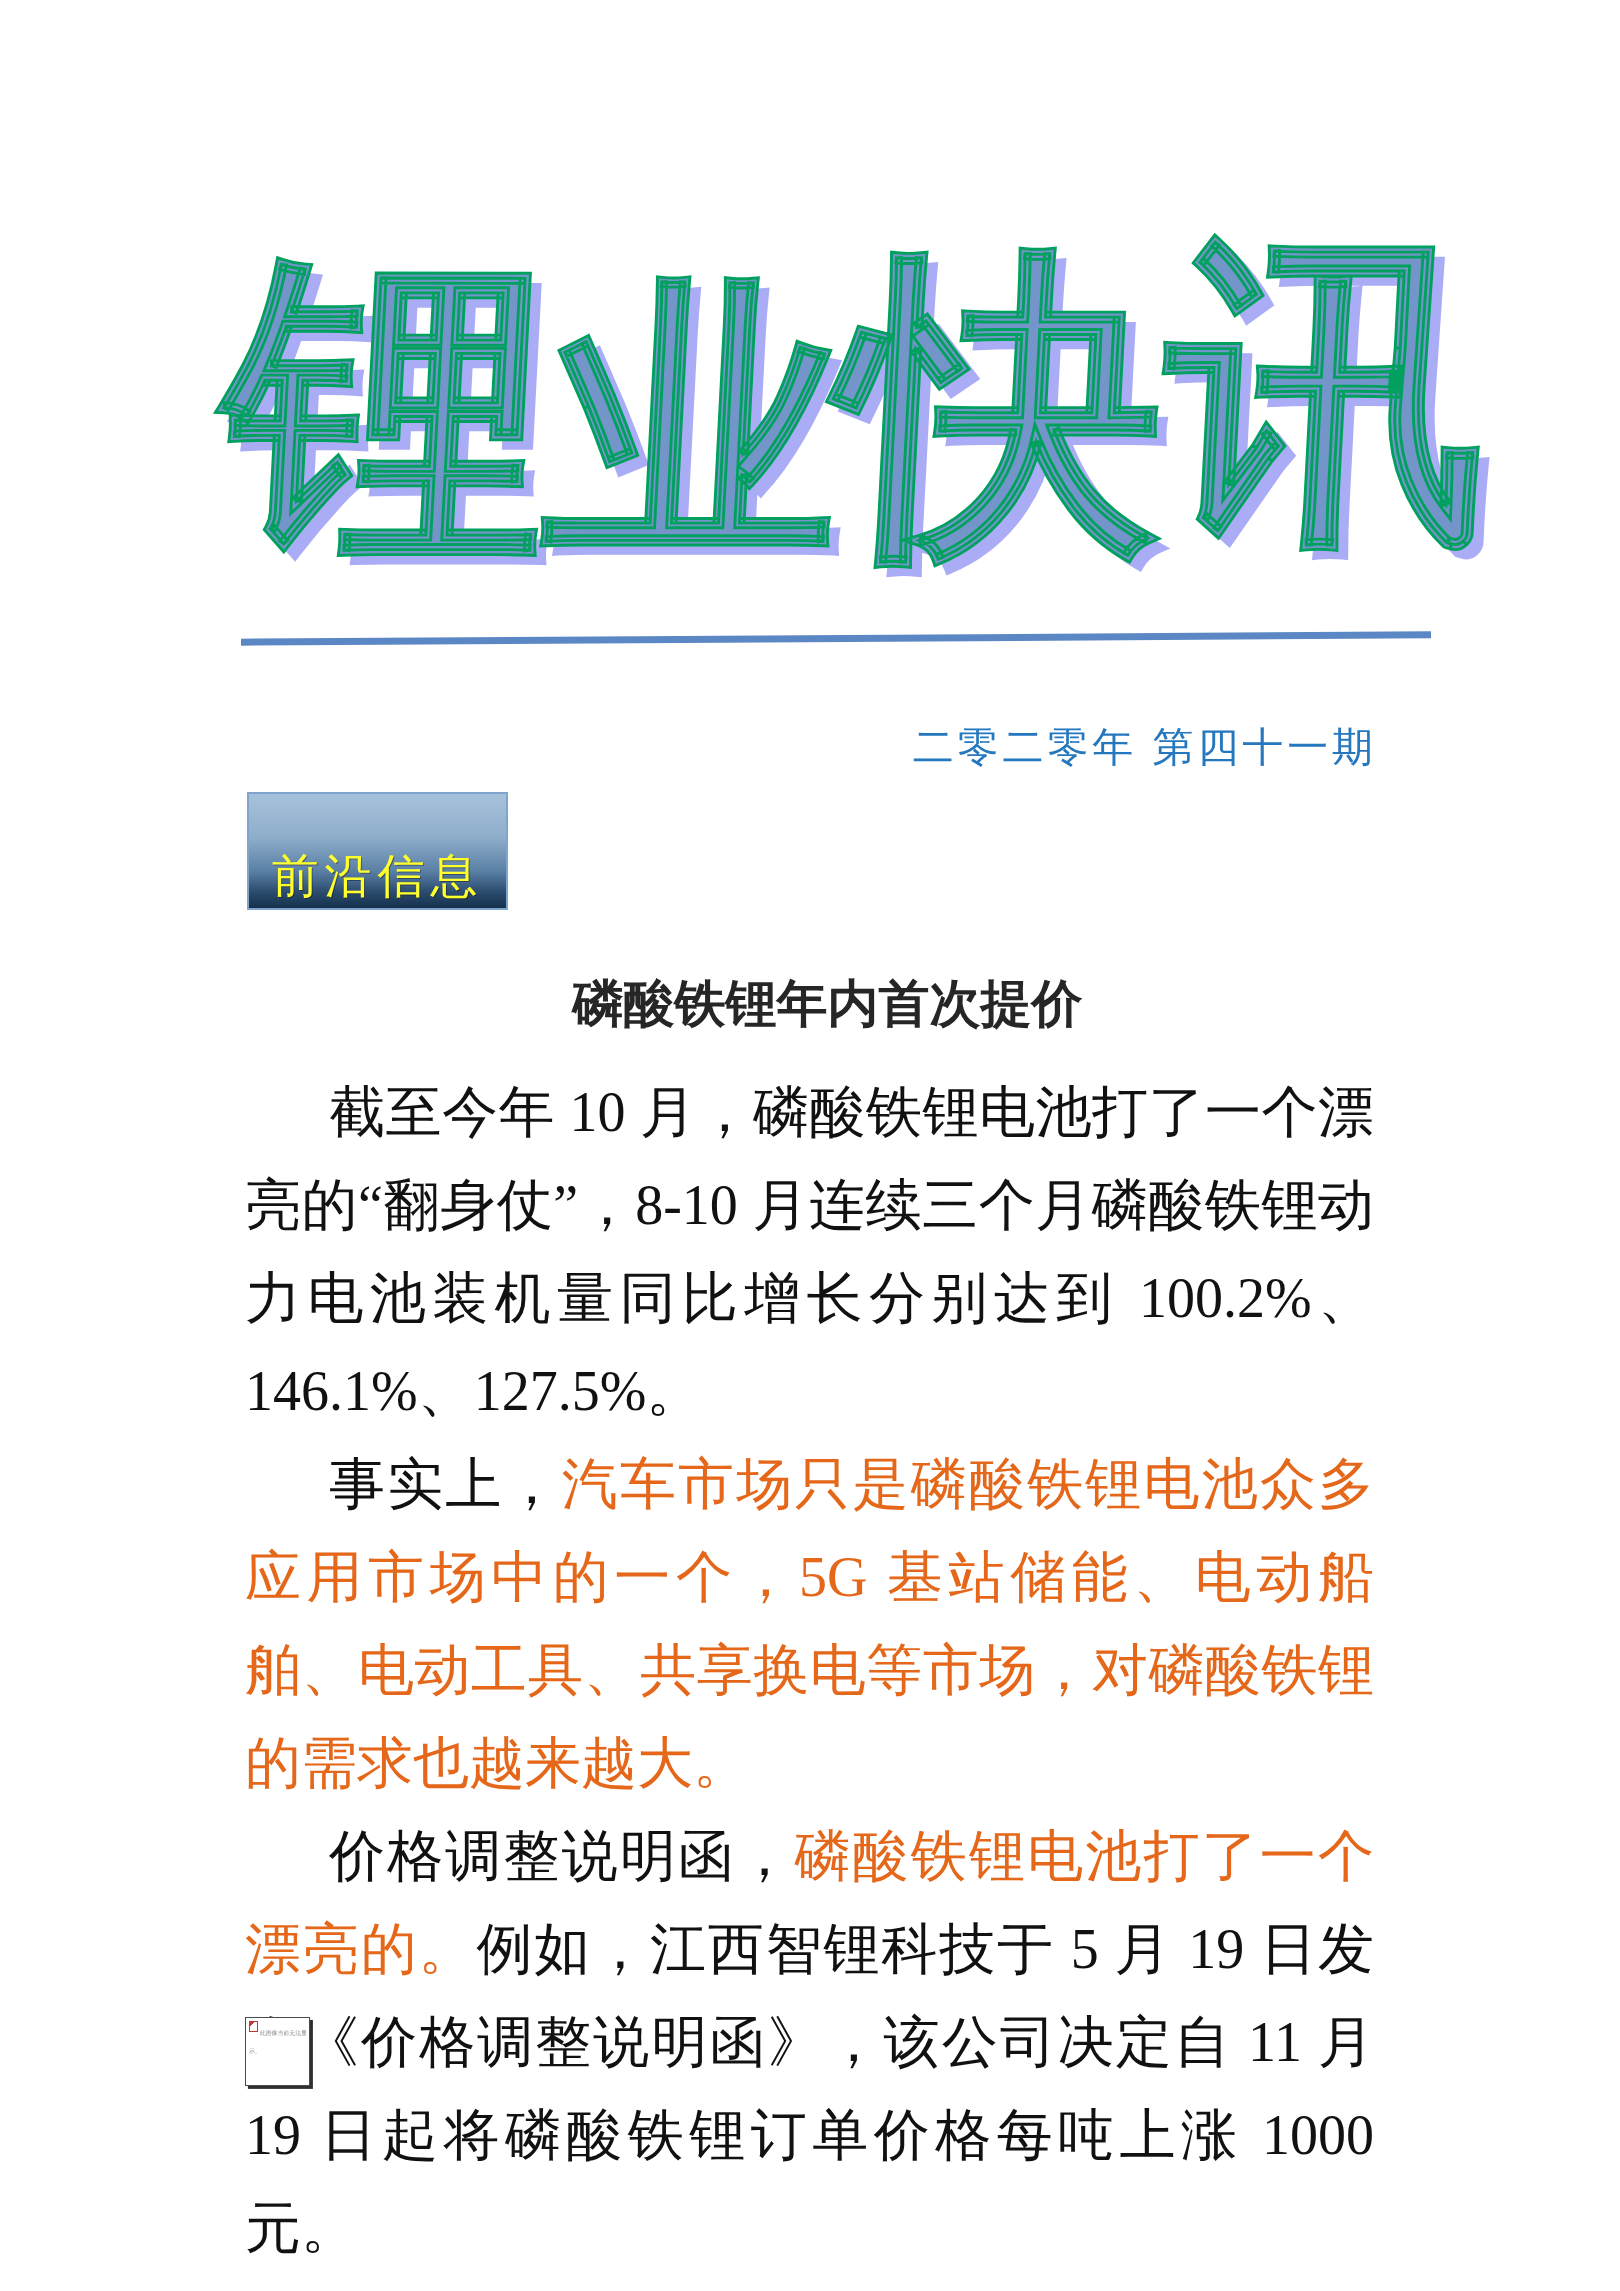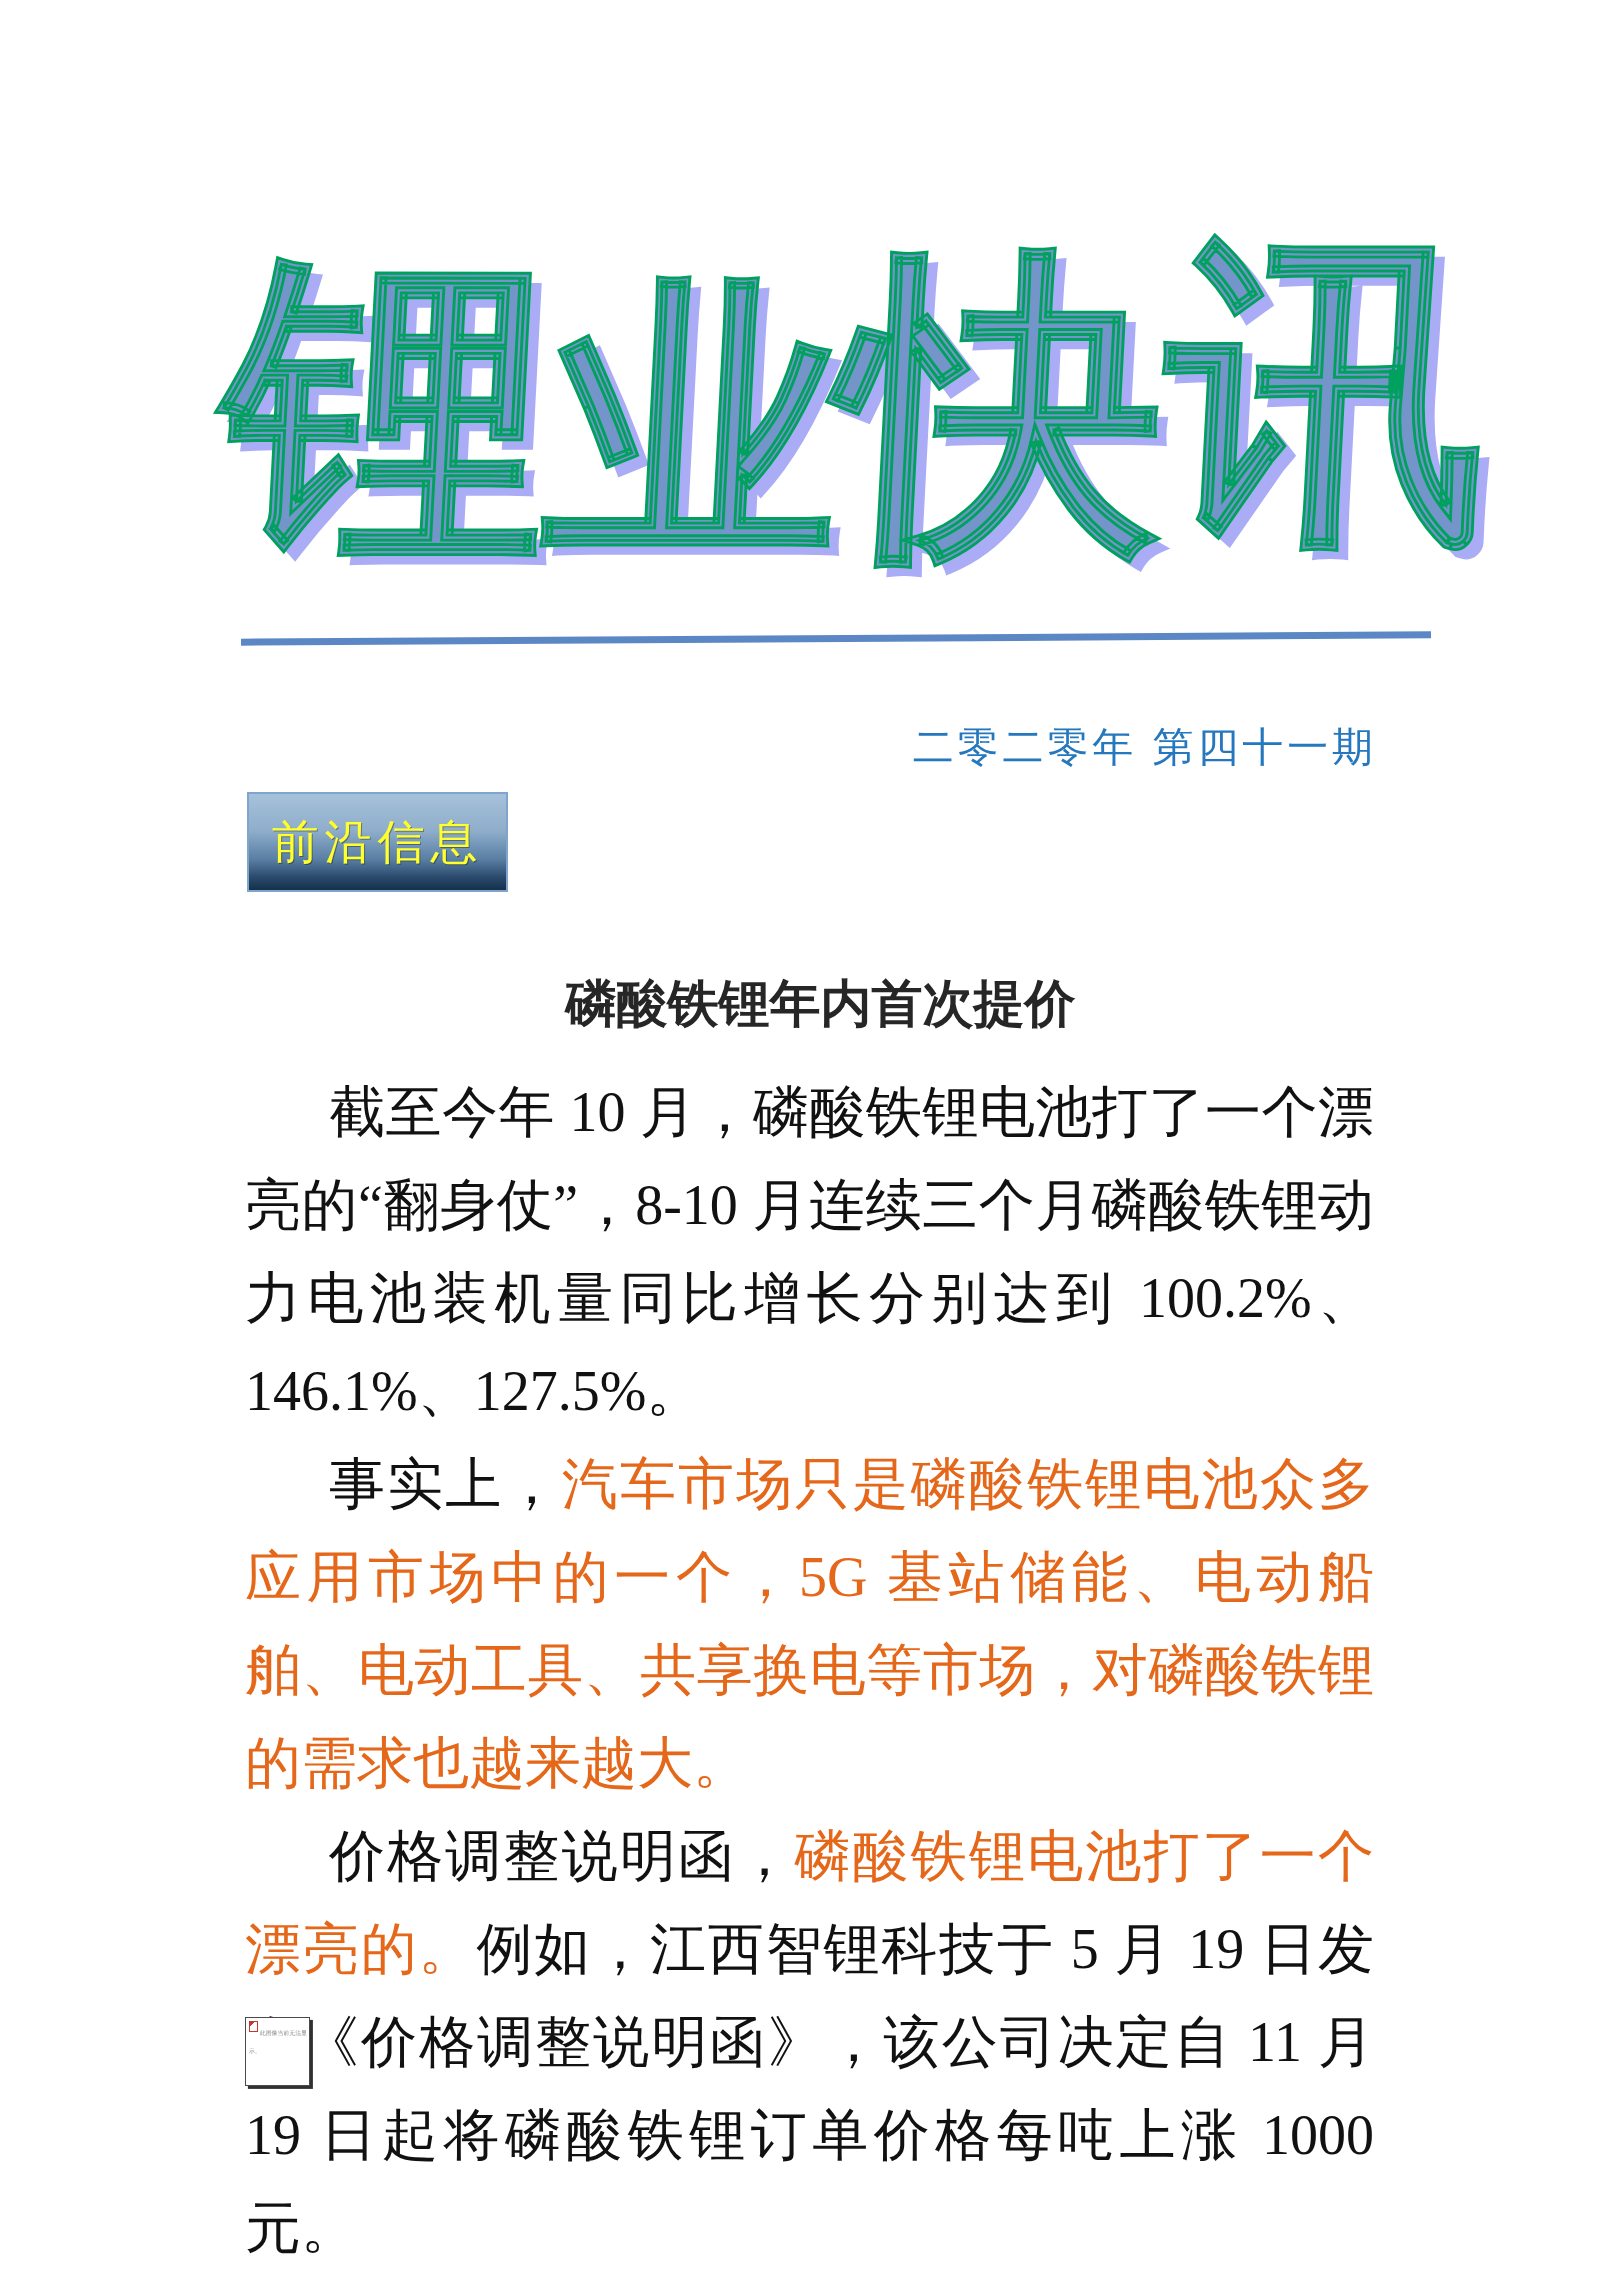--- a/index.html
+++ b/index.html
@@ -46,38 +46,38 @@
     text-align:right;
     font-size:41px;
     letter-spacing:3.9px;
     color:#2678BE;
     font-family:Liberation Sans, sans-serif;
   }
 
   
   .section-badge{
     position:absolute;
-    left:247px;top:792px;width:261px;height:100px;
+    left:247px;top:792px;width:261px;height:118px;
     box-sizing:border-box;
     border:2.9px solid #7FA5CC;
     background:linear-gradient(180deg,#A6C1DB 0%, #8FAECB 38%, #597FA4 68%, #2C4C6E 86%, #14304C 100%);
-    display:flex;align-items:center;justify-content:center;
+    display:flex;align-items:flex-end;justify-content:center;
   }
   .section-badge .badge-label{
     color:#FFFF2E;
     font-size:47px;
     letter-spacing:5.9px;
     font-family:"Liberation Serif", serif;
     text-shadow:1px 1px 0 rgba(0,0,0,0.35);
   }
 
   
   .headline{
     position:absolute;
-    left:256px;top:970px;width:1129px;
+    left:263px;top:970px;width:1129px;
     text-align:center;
     font-family:"Liberation Sans", sans-serif;
     font-weight:bold;
     font-size:51px;
     color:#262626;
   }
   .article-body{
     position:absolute;
     left:245px;top:1066px;width:1129px;
     font-size:56px;

